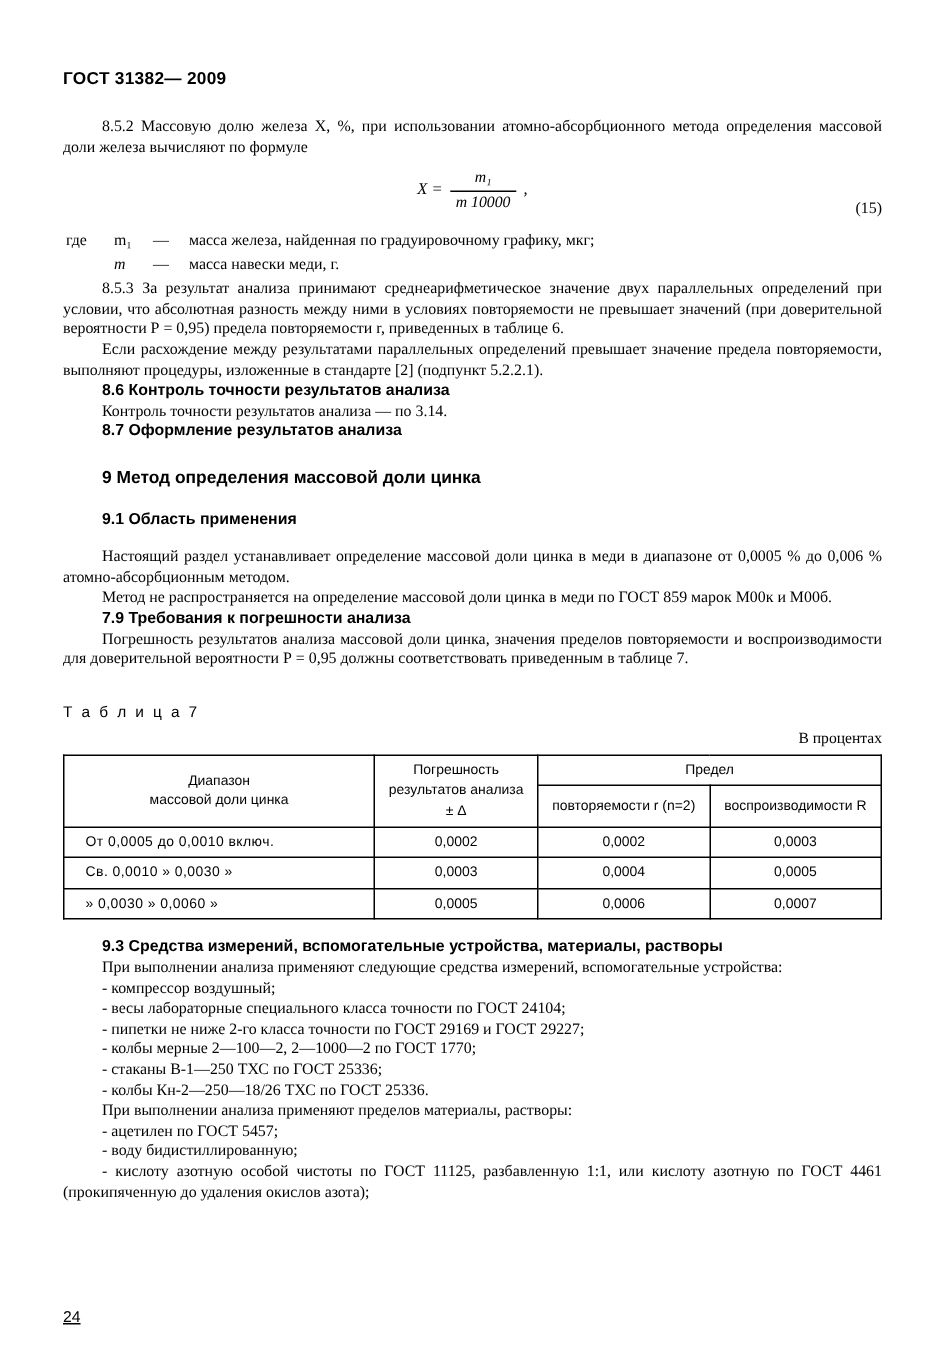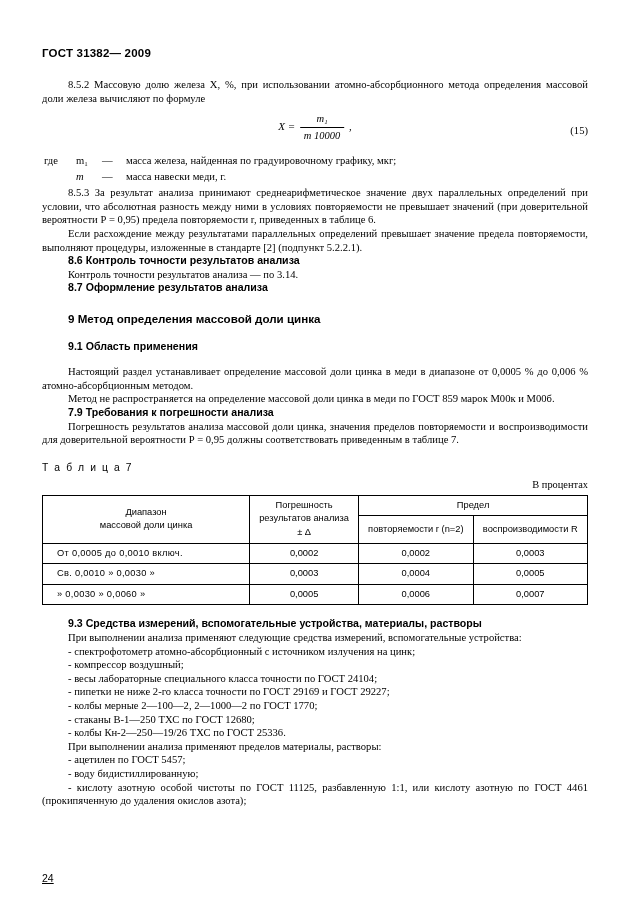--- a/index.html
+++ b/index.html
@@ -75,21 +75,21 @@
     font-size: 10.5px;
   }
   .frac .den {
     display: block;
     padding: 1px 4px 0 4px;
     font-size: 10.5px;
   }
   .eqnum {
     position: absolute;
     right: 0;
-    top: 12px;
+    top: 21px;
     font-style: normal;
     font-size: 10.6px;
   }
   .where-table {
     margin: 2px 0 0 0;
     font-size: 10.6px;
     line-height: 14px;
   }
   .where-table td { vertical-align: top; padding: 0; }
   .wt-sym { width: 24px; padding-left: 24px !important; white-space: nowrap; }
@@ -108,21 +108,21 @@
     margin: 14px 0 0 26px;
   }
   .inline-head {
     font-family: "Liberation Sans", sans-serif;
     font-weight: bold;
     font-size: 10.6px;
   }
   .spacer-m { height: 12px; }
 
   .tab-label {
-    margin-top: 14px;
+    margin-top: 22px;
     font-family: "Liberation Sans", sans-serif;
     font-size: 10.3px;
     letter-spacing: 1.6px;
   }
   .in-percent {
     text-align: right;
     font-size: 10.4px;
     margin-top: 4px;
     margin-bottom: 3px;
   }
@@ -273,27 +273,26 @@
         </tr>
       </tbody>
     </table>
 
     <div class="spacer-m"></div>
 
     <p class="ind inline-head">9.3 Средства измерений, вспомогательные устройства, материалы, растворы</p>
     <p class="ind">При выполнении анализа применяют следующие средства измерений, вспомогательные устройства:</p>
 
     <ul class="items">
-      <li>- спектрофотометр атомно-абсорбционный с источником излучения на цинк;</li>
       <li>- компрессор воздушный;</li>
       <li>- весы лабораторные специального класса точности по ГОСТ 24104;</li>
       <li>- пипетки не ниже 2-го класса точности по ГОСТ 29169 и ГОСТ 29227;</li>
       <li>- колбы мерные 2—100—2, 2—1000—2 по ГОСТ 1770;</li>
-      <li>- стаканы В-1—250 ТХС по ГОСТ 12680;</li>
-      <li>- колбы Кн-2—250—19/26 ТХС по ГОСТ 25336.</li>
+      <li>- стаканы В-1—250 ТХС по ГОСТ 25336;</li>
+      <li>- колбы Кн-2—250—18/26 ТХС по ГОСТ 25336.</li>
     </ul>
 
     <p class="ind">При выполнении анализа применяют пределов материалы, растворы:</p>
 
     <ul class="items">
       <li>- ацетилен по ГОСТ 5457;</li>
       <li>- воду бидистиллированную;</li>
     </ul>
     <p class="ind">- кислоту азотную особой чистоты по ГОСТ 11125, разбавленную 1:1, или кислоту азотную по ГОСТ 4461 (прокипяченную до удаления окислов азота);</p>
 

